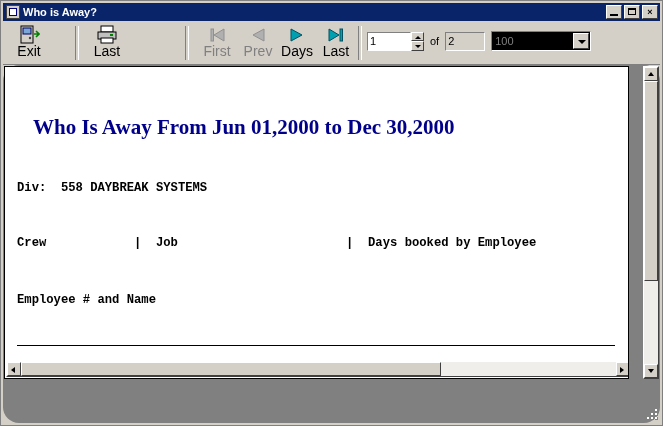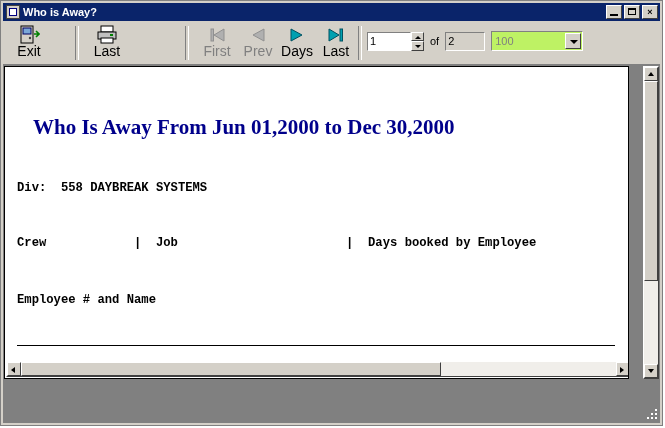--- a/index.html
+++ b/index.html
@@ -194,23 +194,23 @@
     background: #d4d0c8;
     border: 1px solid;
     border-color: #808080 #ffffff #ffffff #808080;
     font-size: 11px;
     color: #000000;
     padding: 2px 2px;
     box-sizing: border-box;
   }
   .zoom-combo {
     margin-left: 6px;
-    width: 92px;
+    width: 100px;
     height: 20px;
-    background: #bef264;
+    background: #000000;
     border: 1px solid;
     border-color: #808080 #ffffff #ffffff #808080;
     display: flex;
     align-items: center;
     box-sizing: border-box;
     gap: 32px;
   }
   .zoom-val {
     flex: 1;
     font-size: 11px;
@@ -236,20 +236,21 @@
     border-top: 4px solid #000000;
   }
   
   .preview-frame {
     position: absolute;
     left: 2px; top: 64px;
     width: 657px;
     height: 358px;
     background: #808080;
     box-sizing: border-box;
+    border-radius: 16px;
   }
   .page-area {
     position: absolute;
     left: 1px; top: 1px;
     width: 625px;
     height: 313px;
     background: #ffffff;
     border: 1px solid #000000;
     overflow: hidden;
     box-sizing: border-box;

